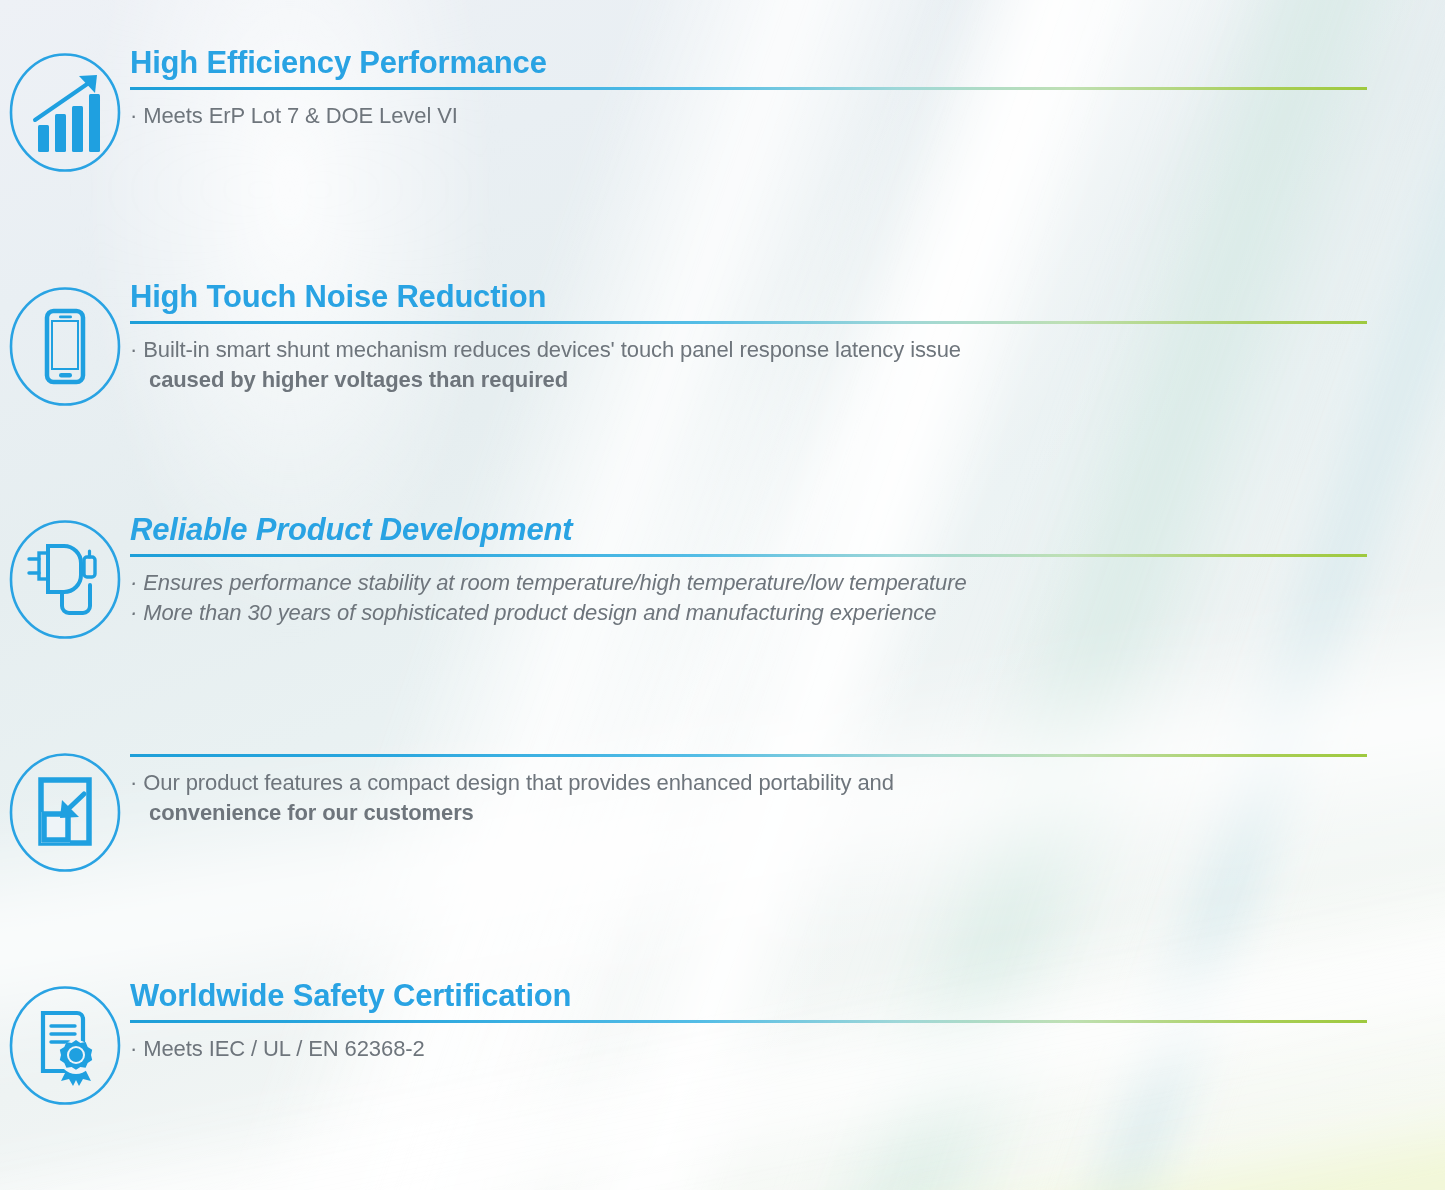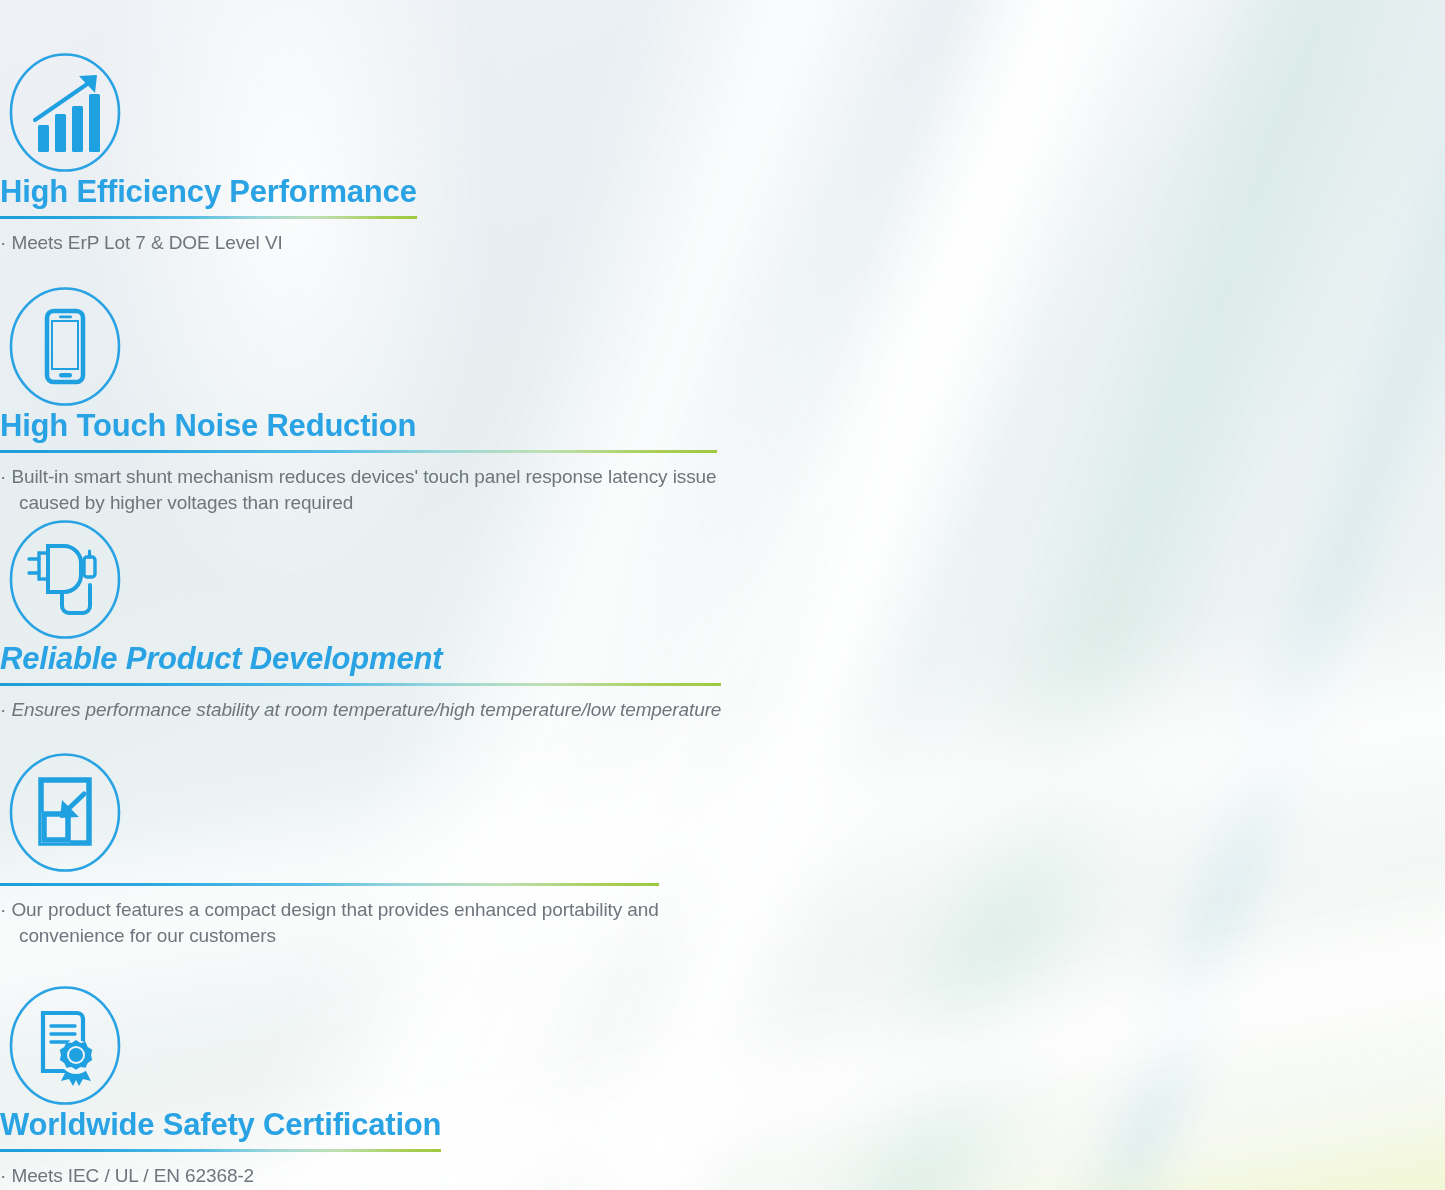--- a/index.html
+++ b/index.html
@@ -98,21 +98,20 @@
     filter: blur(10px);
   }
 
   
   .feature {
     position: absolute;
     left: 0;
     width: 1445px;
     display: flex;
     align-items: flex-start;
-    flex-direction: column;
   }
   .icon-wrap {
     width: 130px;
     min-width: 130px;
     display: flex;
     justify-content: center;
     padding-top: 4px;
   }
   .icon-ring {
     width: 120px;
@@ -141,31 +140,32 @@
       #1e9fd8 0%,
       #29a6de 20%,
       #54bde6 46%,
       #9ed7d8 62%,
       #bfe0b4 76%,
       #a8ce54 92%,
       #9ec93f 100%);
   }
   .bullet-line {
     color: #6e757c;
-    font-size: 19px;
+    font-size: 22px;
     line-height: 1.36;
     letter-spacing: -0.1px;
     white-space: nowrap;
   }
   .bullet-dot {
     color: #6e757c;
   }
   .indent {
     padding-left: 19px;
     display: block;
+    font-weight: bold;
   }
 
   
   #row-1 { top: 46px; }
   #row-2 { top: 280px; }
   #row-3 { top: 513px; font-style: italic; }
   #row-4 { top: 746px; }
   #row-5 { top: 979px; }
 </style>
 </head>
@@ -239,20 +239,24 @@
         <path d="M84.5 34 v6" stroke="#1fa0e0" stroke-width="3.2" stroke-linecap="round"></path>
       </svg>
     </div>
     <div class="feature-body">
       <div class="feature-title">Reliable Product Development</div>
       <hr class="divider">
       <div class="bullet-line">
         <span class="bullet-dot">·</span>
         <span>Ensures performance stability at room temperature/high temperature/low temperature</span>
       </div>
+      <div class="bullet-line">
+        <span class="bullet-dot">·</span>
+        <span>More than 30 years of sophisticated product  design and manufacturing experience</span>
+      </div>
     </div>
   </div>
 
   <div class="feature" id="row-4">
     <div class="icon-wrap">
       <svg class="icon-ring" viewBox="0 0 120 125">
         <ellipse cx="60" cy="62.5" rx="54" ry="58" fill="none" stroke="#29a3e3" stroke-width="2.6"></ellipse>
         <rect x="36" y="30" width="48" height="63" fill="none" stroke="#1fa0e0" stroke-width="5.5"></rect>
         <rect x="36" y="62" width="29" height="31" fill="#eef4f8"></rect>
         <rect x="39" y="64" width="24" height="26" fill="none" stroke="#1fa0e0" stroke-width="5.5"></rect>

